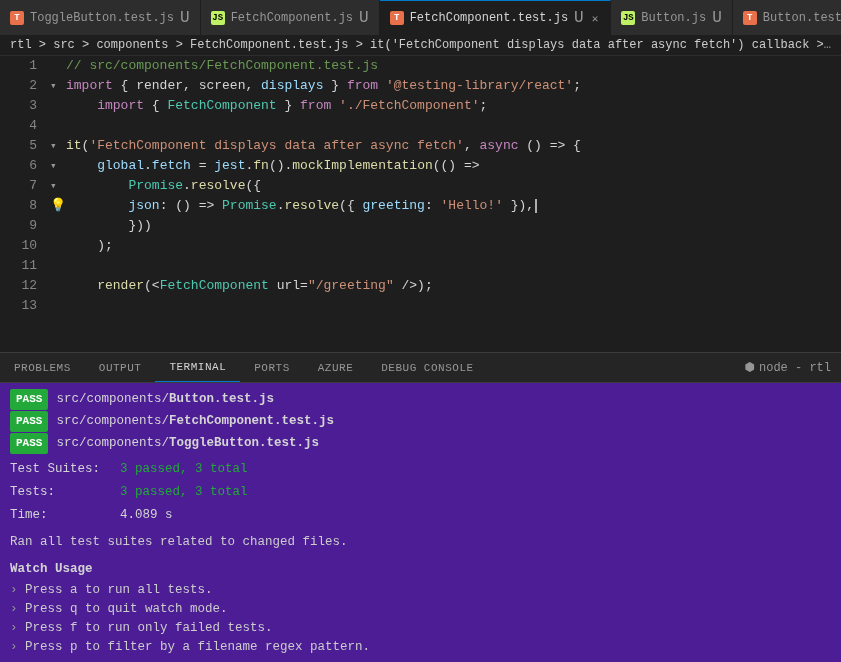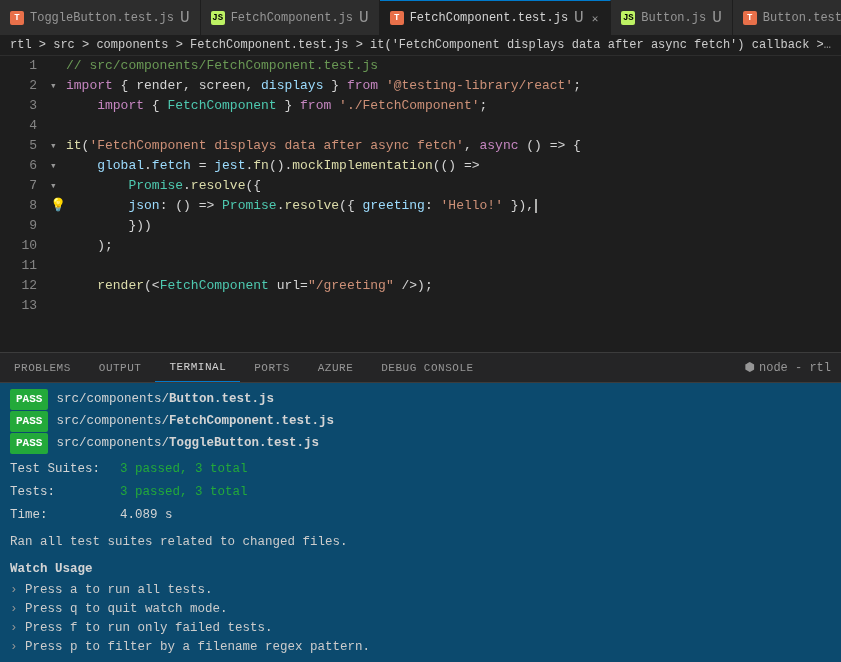--- a/index.html
+++ b/index.html
@@ -146,21 +146,21 @@
     .c-property { color: #9cdcfe; }
     .c-plain { color: #d4d4d4; }
     .c-import { color: #c586c0; }
     .c-module { color: #ce9178; }
     .c-light-blue { color: #9cdcfe; }
     .c-yellow { color: #dcdcaa; }
 
     
     .panel {
       height: 310px;
-      background: #0c4a6e;
+      background: #4c1d95;
       border-top: 1px solid #3c3c3c;
       display: flex;
       flex-direction: column;
       flex-shrink: 0;
     }
     .panel-tabs {
       display: flex;
       background: #252526;
       height: 30px;
       align-items: stretch;

